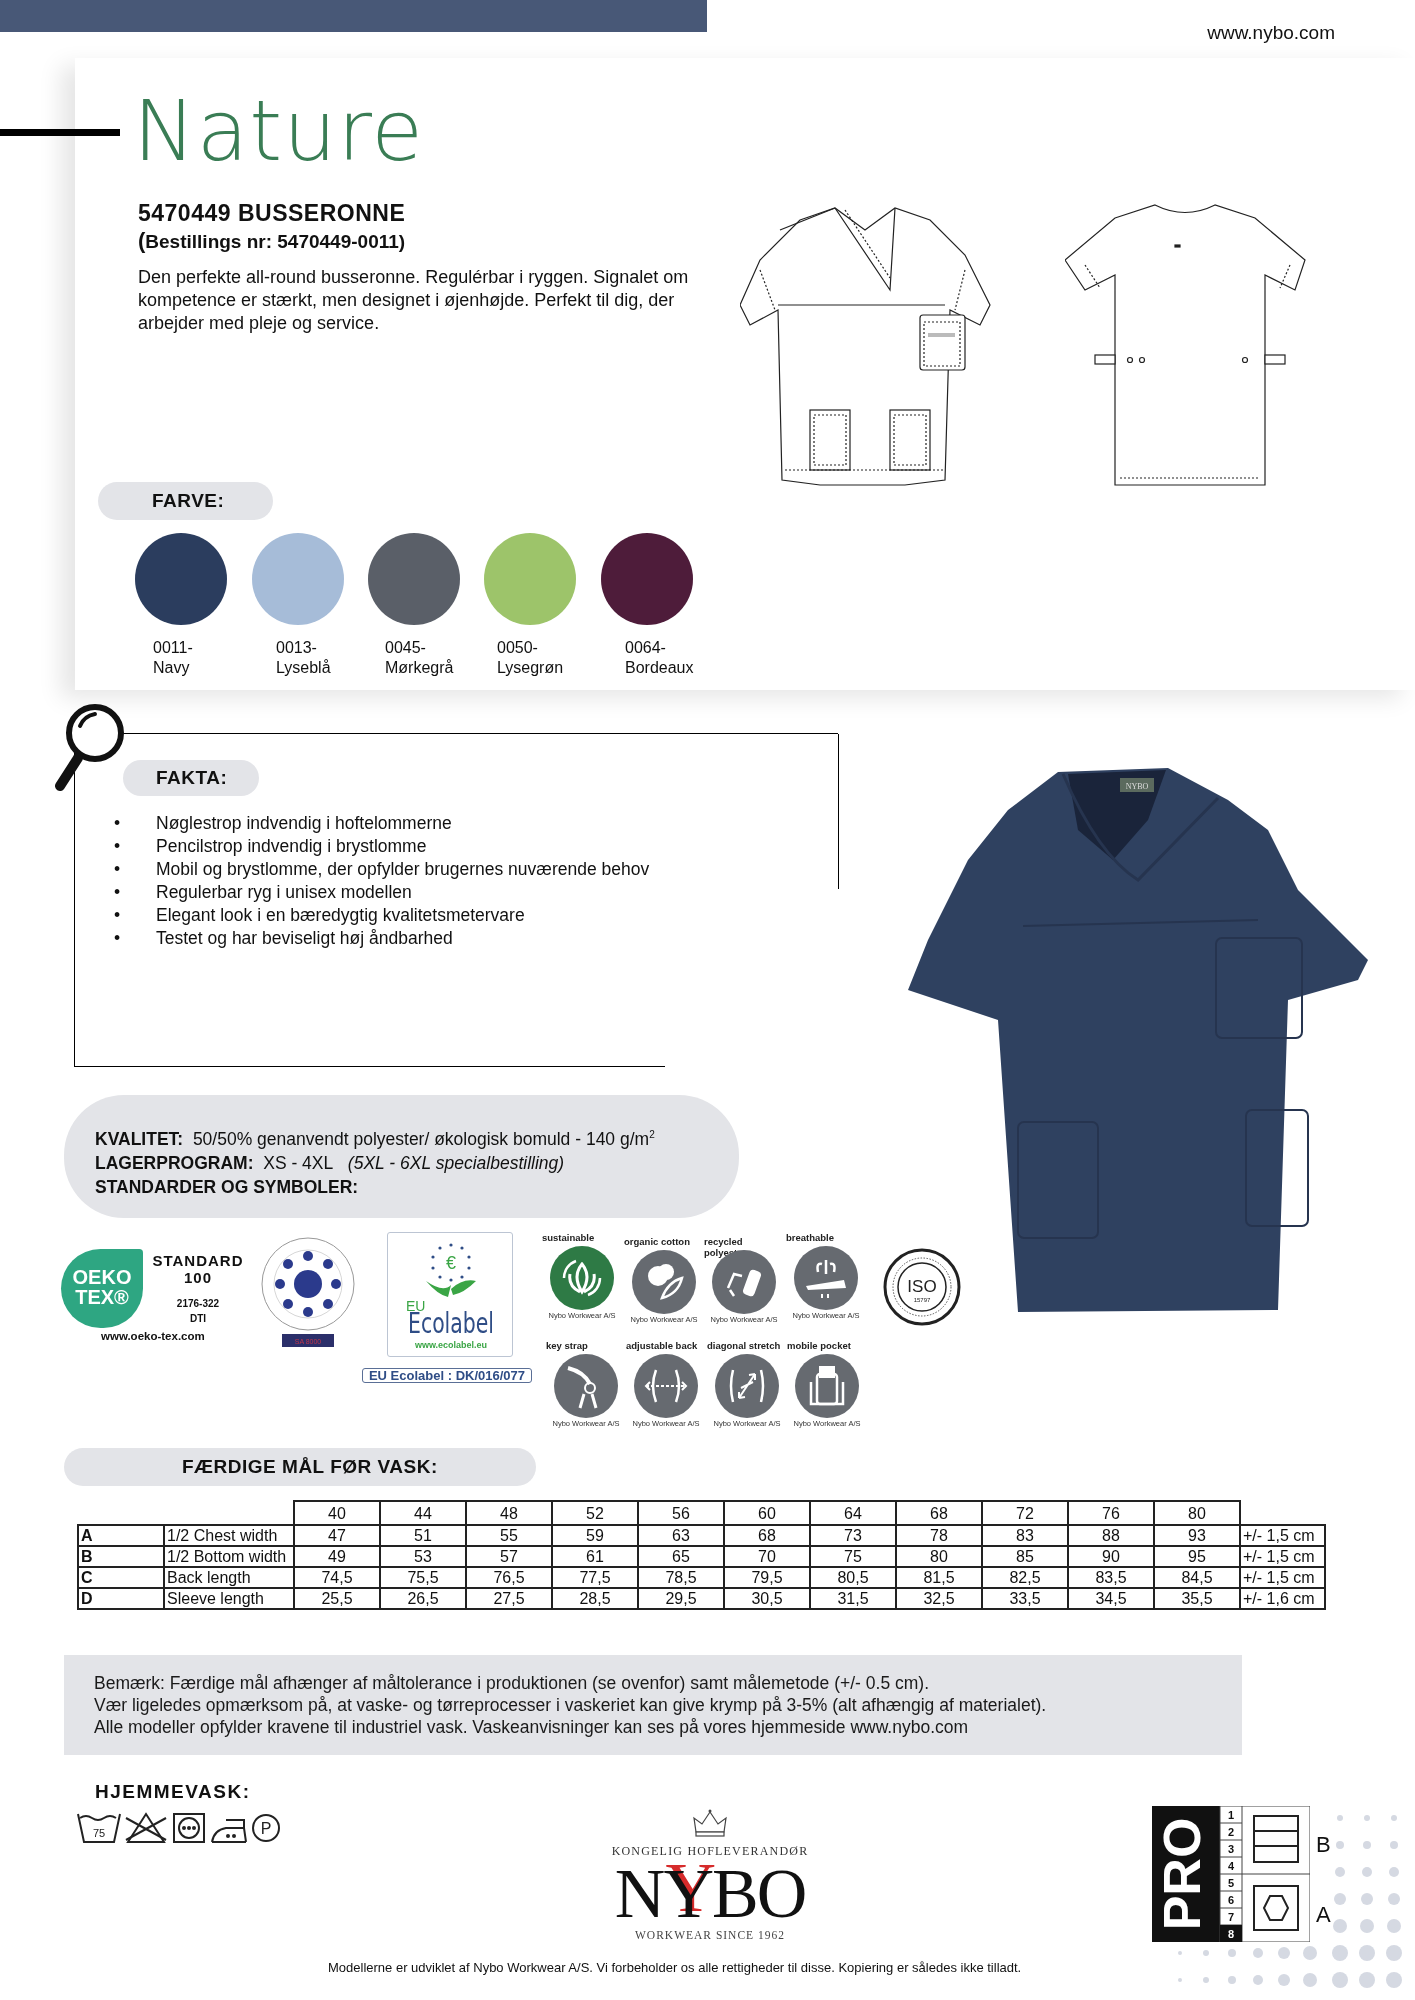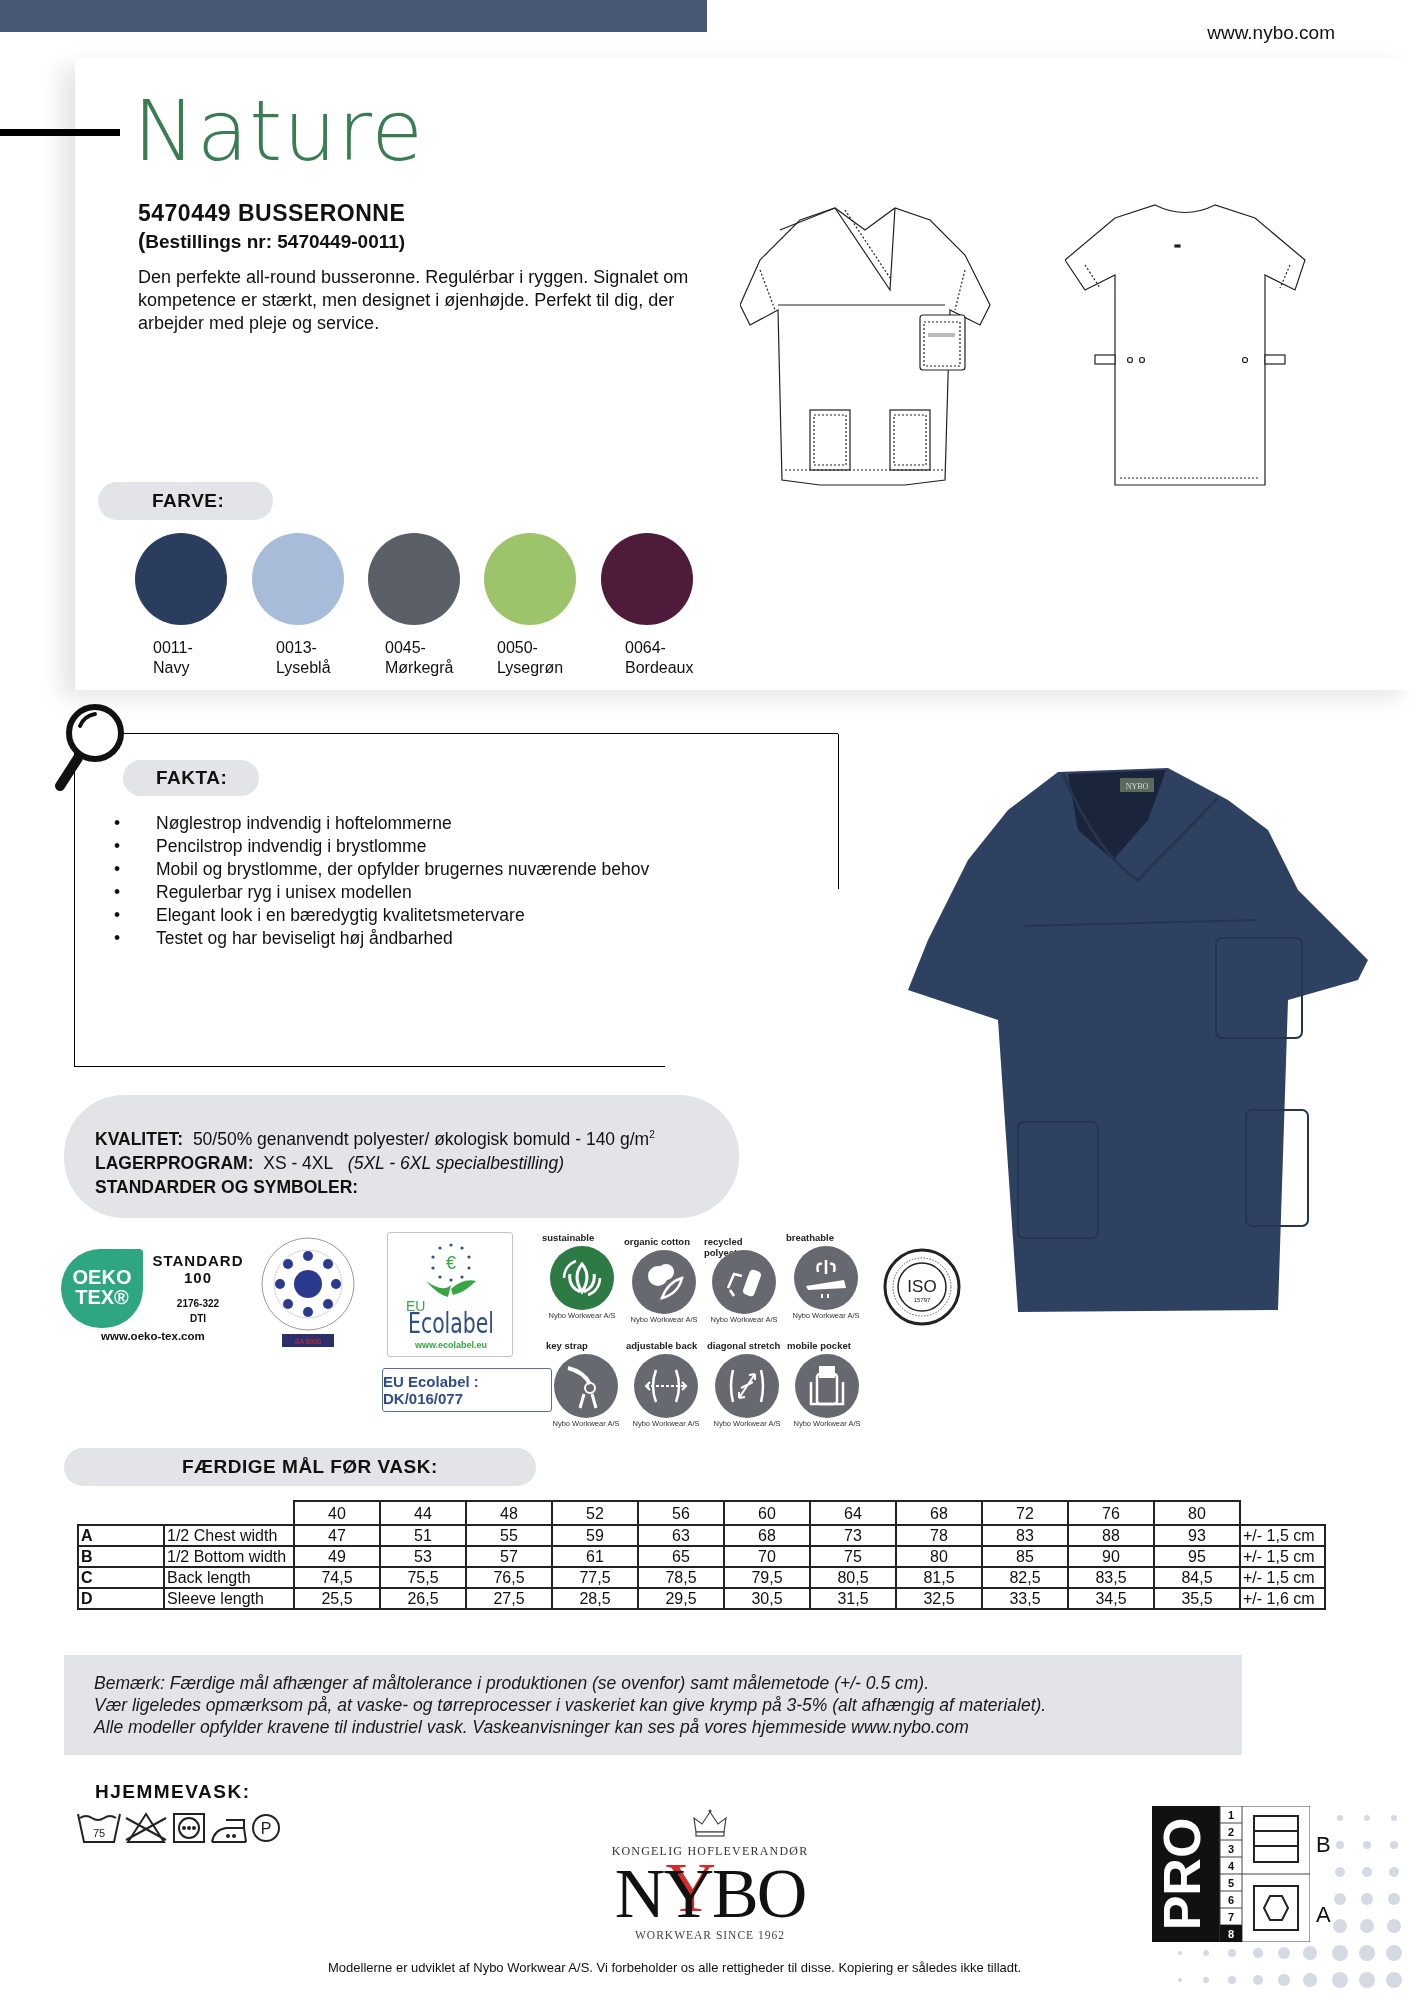--- a/index.html
+++ b/index.html
@@ -45,22 +45,22 @@
   .quality-box sup { font-size: 10px; }
   .oeko-leaf { position: absolute; left: 61px; top: 1249px; width: 82px; height: 79px; background: #2ea682;
                border-radius: 42px 4px 42px 42px; color: #fff; font-weight: bold; font-size: 20px; line-height: 20px;
                text-align: center; padding-top: 18px; }
   .oeko-std { position: absolute; left: 152px; top: 1252px; font-weight: bold; font-size: 15px; letter-spacing: 1px; text-align: center; width: 92px; line-height: 17px; }
   .oeko-num { position: absolute; left: 152px; top: 1296px; font-weight: bold; font-size: 10px; text-align: center; width: 92px; line-height: 15px; }
   .oeko-url { position: absolute; left: 101px; top: 1330px; font-weight: bold; font-size: 11.5px; }
 
   .sa8000 { position: absolute; left: 258px; top: 1234px; width: 100px; height: 120px; }
   .ecolabel { position: absolute; left: 387px; top: 1232px; width: 126px; height: 125px; border: 1px solid #bcc5d3; border-radius: 3px; }
-  .ecolabel-id { position: absolute; left: 362px; top: 1368px; width: 170px; height: 44px; border: 1px solid #5a6f96; border-radius: 3px;
-                 font-size: 15px; font-weight: bold; color: #2f4d86; display: flex; align-items: center; justify-content: center; margin-left: 20px; }
+  .ecolabel-id { position: absolute; left: 362px; top: 1368px; width: 170px; height: 15px; border: 1px solid #5a6f96; border-radius: 3px;
+                 font-size: 13px; font-weight: bold; color: #2f4d86; display: flex; align-items: center; justify-content: center; }
 
   .feature-icon { position: absolute; width: 80px; height: 92px; }
   .feature-icon .lbl-top { position: absolute; left: 0; top: 0; width: 80px; text-align: left; font-size: 9.5px; font-weight: bold; color: #222; }
   .feature-icon .circle { position: absolute; left: 8px; top: 14px; width: 64px; height: 64px; border-radius: 50%; background: #666a70; }
   .feature-icon .circle.green { background: #2e7a45; }
   .feature-icon .lbl-bot { position: absolute; left: 0; top: 79px; width: 80px; text-align: center; font-size: 7.5px; color: #333; }
   .iso { position: absolute; left: 882px; top: 1247px; width: 80px; height: 80px; }
 
   .maal-pill { left: 64px; top: 1448px; width: 472px; height: 38px; padding-left: 118px; }
 
@@ -68,21 +68,21 @@
   .size-table td { border: 2px solid #222; height: 21px; padding: 0 2px; text-align: center; line-height: 19px; }
   .size-table td.noborder { border: none; }
   .size-table td.rowletter { text-align: left; font-weight: bold; width: 86px; padding-left: 2px; }
   .size-table td.rowlabel { text-align: left; width: 130px; }
   .size-table td.val { width: 86px; }
   .size-table td.tol { text-align: left; width: 85px; }
   .size-table tr.head-num td.val { height: 24px; }
   .size-table tr.head-stamp td { height: 25px; }
 
   .note-box { position: absolute; left: 64px; top: 1655px; width: 1178px; height: 100px; background: #e3e4e8;
-              padding: 17px 0 0 30px; font-style: italic; font-size: 17.5px; line-height: 22px; color: #1a1a1a; }
+              padding: 17px 0 0 30px; font-size: 17.5px; line-height: 22px; color: #1a1a1a; }
 
   .wash-title { position: absolute; left: 95px; top: 1781px; font-weight: bold; font-size: 19px; letter-spacing: 1.5px; }
   .wash-icons { position: absolute; left: 76px; top: 1808px; width: 220px; height: 40px; }
 
   .brand { position: absolute; left: 540px; top: 1808px; width: 340px; text-align: center; }
   .brand .crown { display: block; margin: 0 auto; width: 36px; height: 30px; }
   .brand .royal { font-family: "Liberation Serif", serif; font-size: 12px; letter-spacing: 1.2px; color: #333; margin-top: 6px; }
   .brand .logo { font-family: "Liberation Serif", serif; font-size: 70px; line-height: 66px; letter-spacing: -2px; color: #111; margin-top: 2px; }
   .brand .logo .y { position: relative; }
   .brand .since { font-family: "Liberation Serif", serif; font-size: 11.5px; letter-spacing: 1px; color: #444; margin-top: 2px; }

